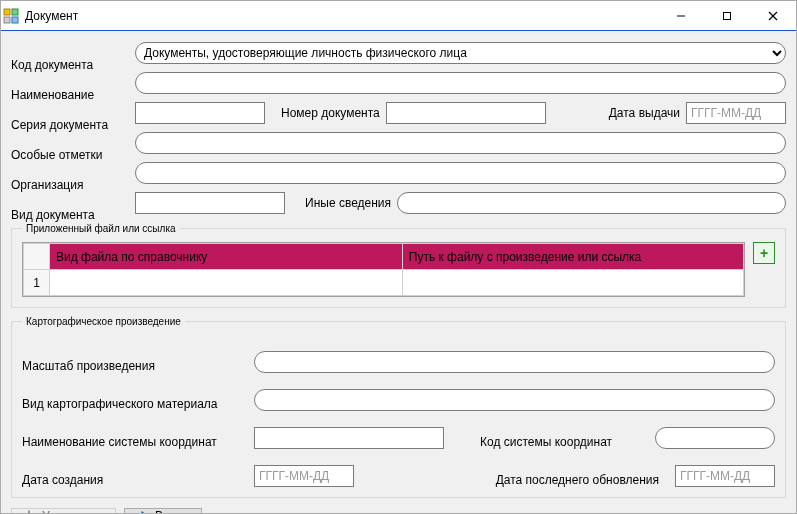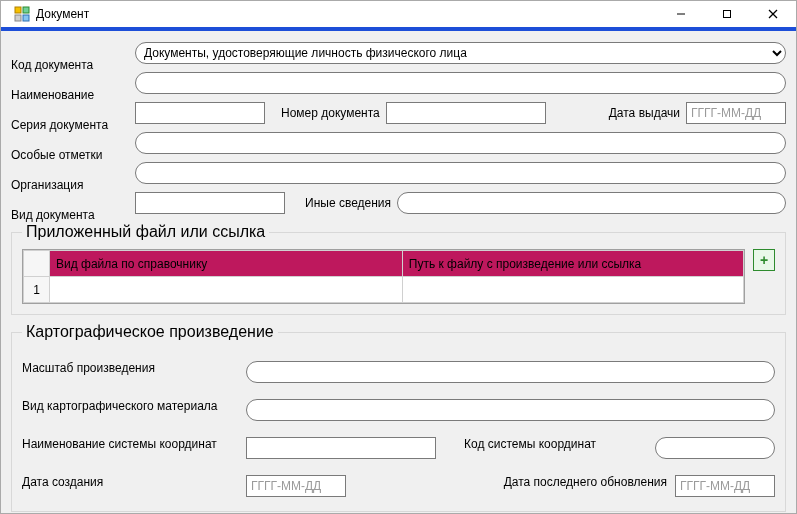--- a/index.html
+++ b/index.html
@@ -1,19 +1,19 @@
 <!DOCTYPE html>
 <html><head>
 <meta charset="utf-8">
 <style>
   * { box-sizing: border-box; }
   html, body { margin: 0; padding: 0; }
   body { font-family: "Segoe UI", Tahoma, sans-serif; font-size: 12px; background: #fff; color: #000; }
   .window { width: 797px; height: 514px; background: #f0f0f0; display: flex; flex-direction: column; border: 1px solid #aaa; }
-  .titlebar { height: 30px; background: #fff; display: flex; align-items: center; padding-left: 13px; border-bottom: 4px solid #1d4ed8; }
+  .titlebar { height: 30px; background: #fff; display: flex; align-items: center; padding-left: 2px; border-bottom: 1px solid #1d4ed8; }
   .titlebar .icon-slot { width: 16px; height: 16px; margin-right: 6px; display: flex; align-items: center; justify-content: center; }
   .title-text { flex: 1; font-size: 12px; }
   .winbtns { display: flex; height: 100%; }
   .winbtn { width: 46px; display: flex; align-items: center; justify-content: center; font-size: 14px; font-family: Arial, sans-serif; color: #000; }
 
   .client { flex: 1; padding: 10px 10px 8px 10px; display: flex; flex-direction: column; gap: 6px; overflow: hidden; }
 
   .row { display: flex; align-items: center; gap: 6px; min-height: 24px; }
   .lbl { width: 118px; flex: none; margin-top: 23px; }
   .lbl-2 { flex: none; }
@@ -23,37 +23,37 @@
   }
   .yellow { background: #ffffdc; }
   input.text::placeholder { color: #9a9a9a; }
   .blue-focus { border: 1px solid #0078d7; }
 
   .flex1 { flex: 1; min-width: 0; border-radius: 11px; }
 
   fieldset.group {
     border: 1px solid #d8d8d8; margin: 2px 0 0 0; padding: 8px 10px 10px 10px;
   }
-  fieldset.group > legend { padding: 0 4px; color: #000; font-size: 16px; }
+  fieldset.group > legend { padding: 0 4px; color: #000; font-size: 10px; }
 
   .filegrid-wrap { display: flex; gap: 8px; align-items: flex-start; }
   .filegrid { flex: 1; border: 1px solid #a0a0a0; background: #fff; }
   table.grid { width: 100%; border-collapse: collapse; table-layout: fixed; }
   table.grid th, table.grid td { border: 1px solid #d0d0d0; font-weight: normal; text-align: left; padding: 4px 6px; height: 26px; background: #fff; }
   table.grid th { background: #be185d; }
   .rowhdr { width: 26px; text-align: center !important; background: #f6f6f6 !important; }
   .col-type { width: 49%; }
 
   .addbtn {
     width: 22px; height: 22px; border: 1px solid #2e8b2e; background: #e9f8e9;
     display: flex; align-items: center; justify-content: center; color: #2e8b2e;
     font-weight: bold; font-size: 14px; line-height: 1; cursor: default;
   }
 
-  .carto-row { display: flex; align-items: flex-start; gap: 8px; min-height: 26px; margin-top: 12px; }
+  .carto-row { display: flex; align-items: flex-end; gap: 16px; min-height: 26px; margin-top: 12px; }
   .carto-lbl { flex: none; }
 
   .footer { display: flex; gap: 8px; padding-top: 4px; }
   .btn {
     height: 26px; padding: 0 10px; border: 1px solid #adadad; background: #e1e1e1;
     display: inline-flex; gap: 6px; font: inherit; cursor: default;
   }
   .btn.disabled { color: #6d6d6d; background: #efefef; border-color: #cfcfcf; }
   .btn svg { width: 14px; height: 14px; }
 </style>

